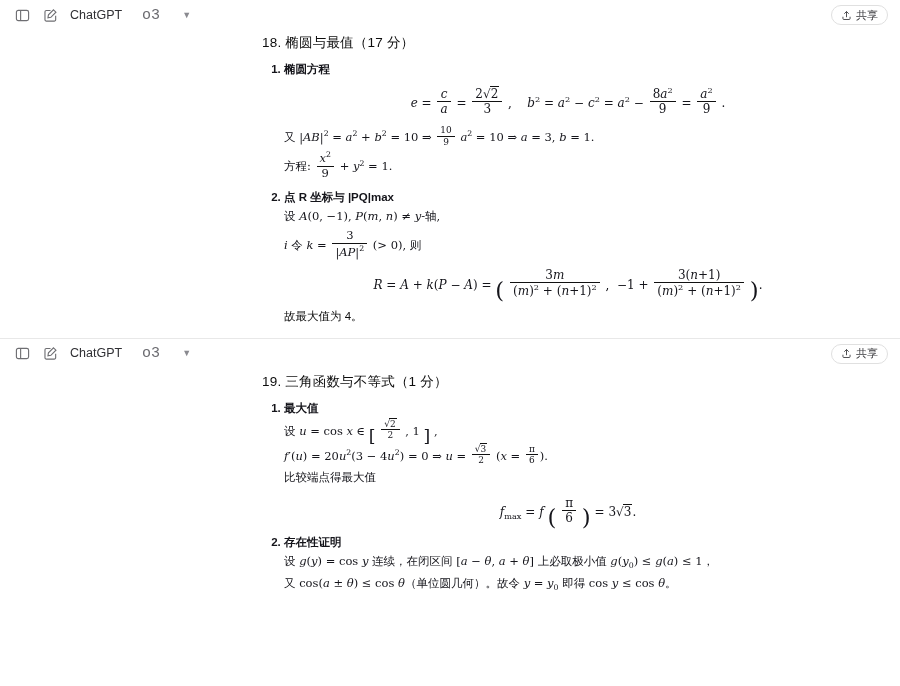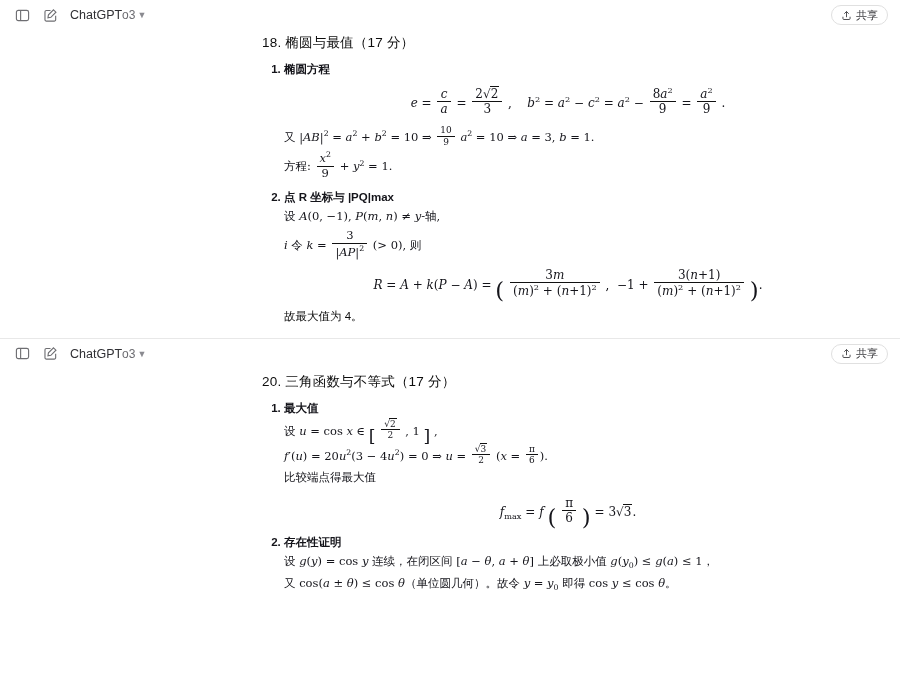--- a/index.html
+++ b/index.html
@@ -26,24 +26,24 @@
   .icon-btn {
     width: 20px; height: 20px;
     display: flex; align-items: center; justify-content: center;
     color: #6e6e72;
     border-radius: 4px;
   }
   .icon-btn svg { display:block; }
   .model-name {
     font-size: 12.5px;
     color: #2f2f33;
-    display: flex; align-items: baseline; gap: 0;
+    display: flex; align-items: baseline; gap: 20px;
     margin-left: 2px;
   }
-  .model-name .sub { font-size: 12px; color: #6b6b70; }
+  .model-name .sub { font-size: 15px; color: #6b6b70; font-family: Liberation Mono, monospace; }
   .chev { color:#8a8a90; font-size: 9px; margin-left: 2px; position: relative; top:-1px;}
 
   .share-btn {
     position: absolute; right: 12px; top: 5px;
     height: 20px;
     display: flex; align-items: center; gap: 4px;
     border: 1px solid #e0e0e0;
     border-radius: 11px;
     background: #fff;
     padding: 6px 9px;
@@ -234,21 +234,21 @@
             <path d="M8 10.5V2.2"></path>
               <path d="M4.8 5.4L8 2.2l3.2 3.2"></path>
             <path d="M2.8 9.8v2.6a1.4 1.4 0 0 0 1.4 1.4h7.6a1.4 1.4 0 0 0 1.4-1.4V9.8"></path>
           </svg>
         </span>
         <span>共享</span>
       </div>
     </div>
 
     <div class="content">
-      <div class="sec-title">20. 三角函数与不等式（17 分）</div>
+      <div class="sec-title">19. 三角函数与不等式（1 分）</div>
 
       <ol class="steps">
         <li>
           <span class="step-title">最大值</span>
           <div class="para serif">
             设 <span class="mi">u</span> = cos <span class="mi">x</span> ∈
             <span class="paren-big" style="font-size:1.5em;">[</span>
             <span class="frac small"><span class="num"><span class="sqrt">√<span class="rad">2</span></span></span><span class="den">2</span></span>
             , 1
             <span class="paren-big" style="font-size:1.5em;">]</span> ,

